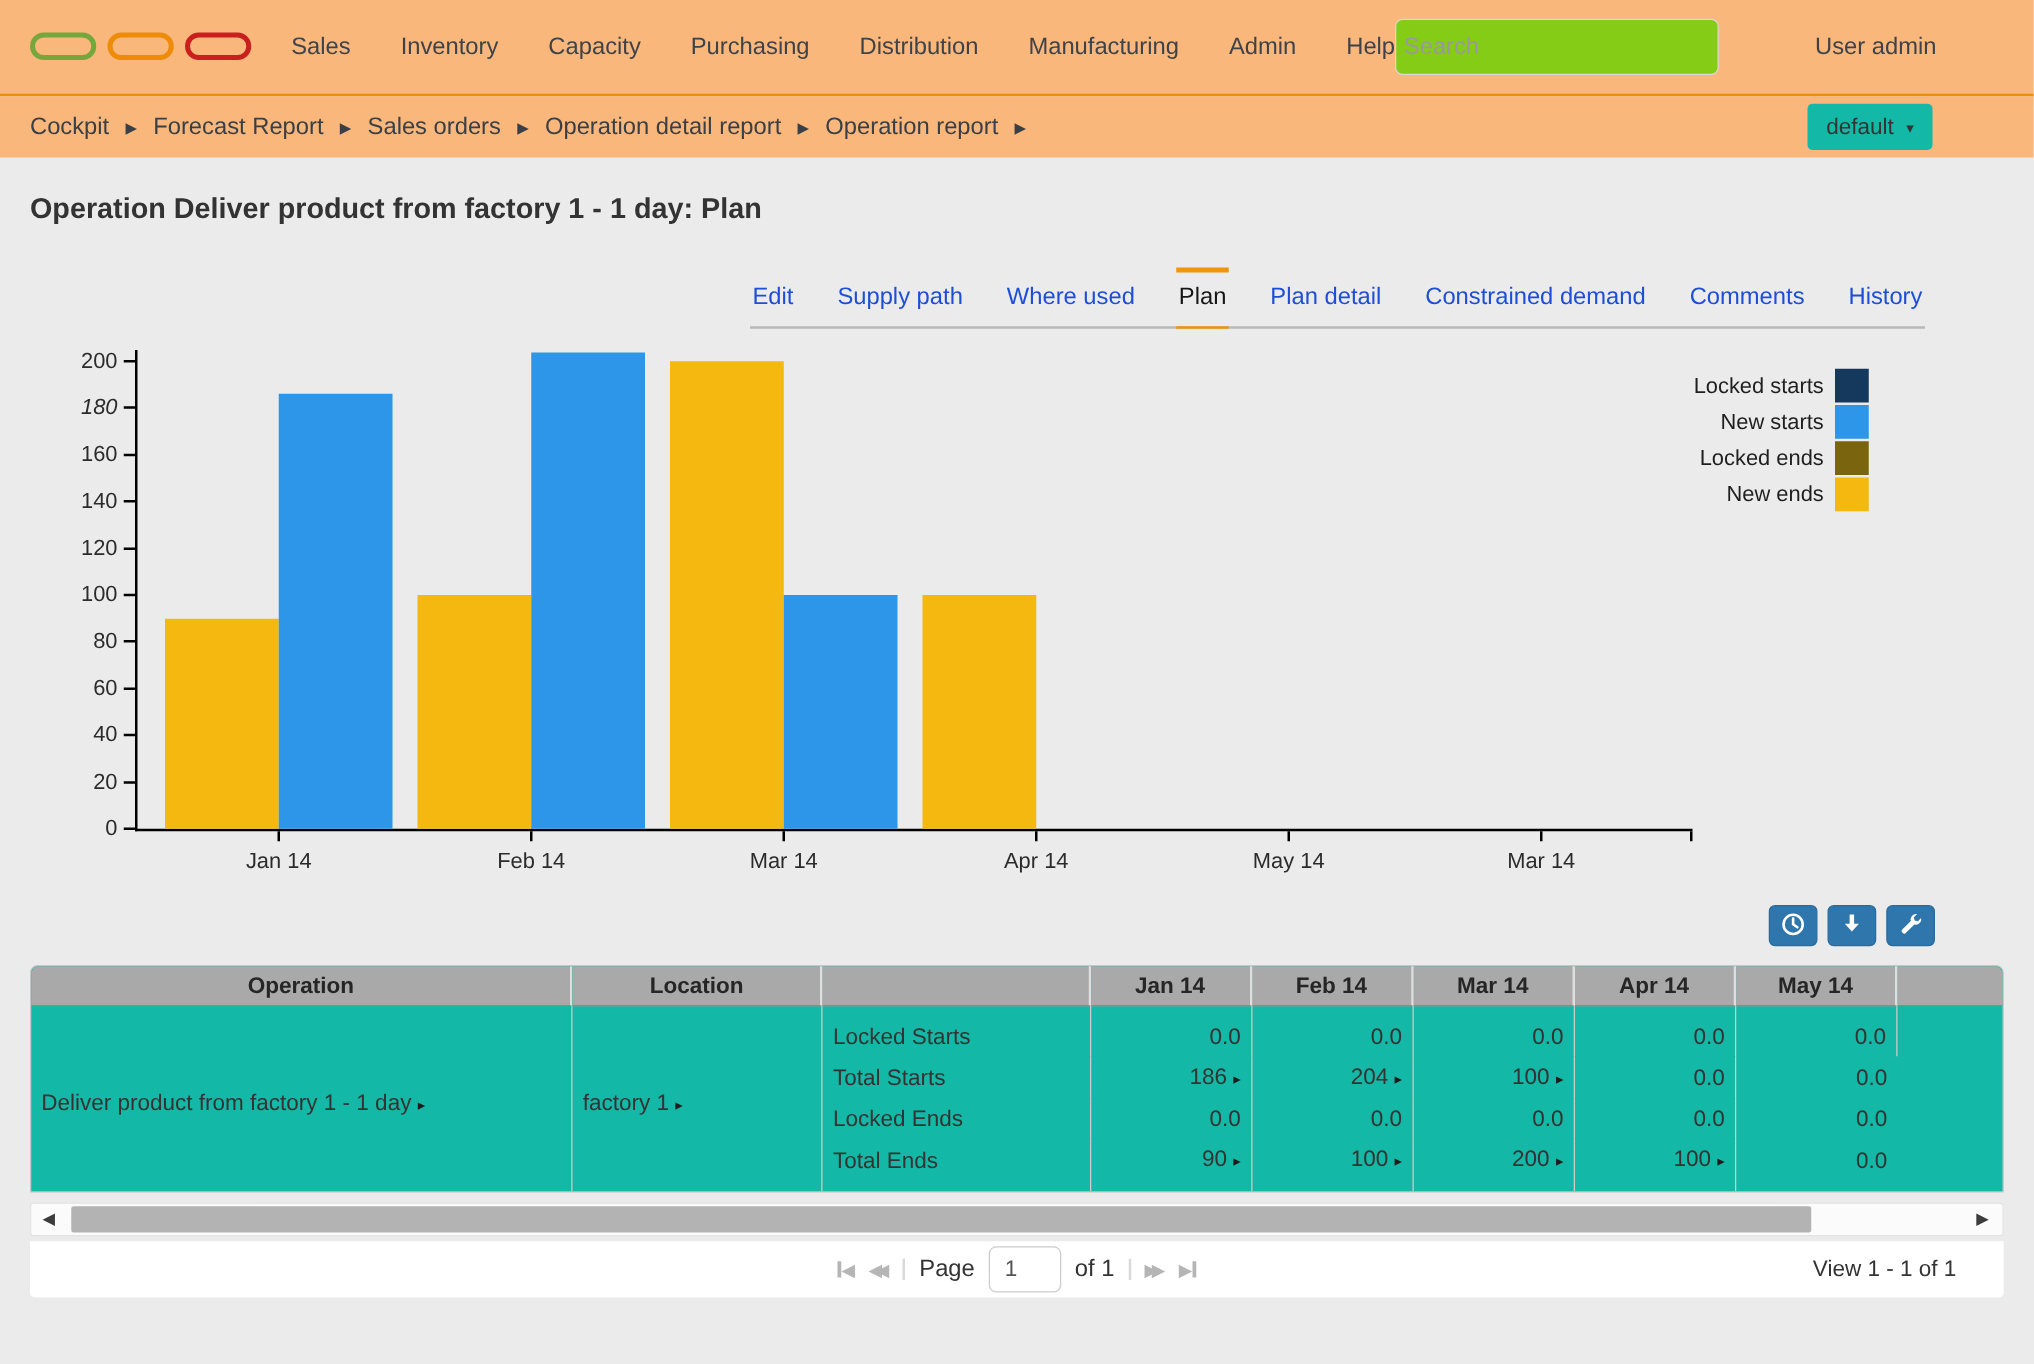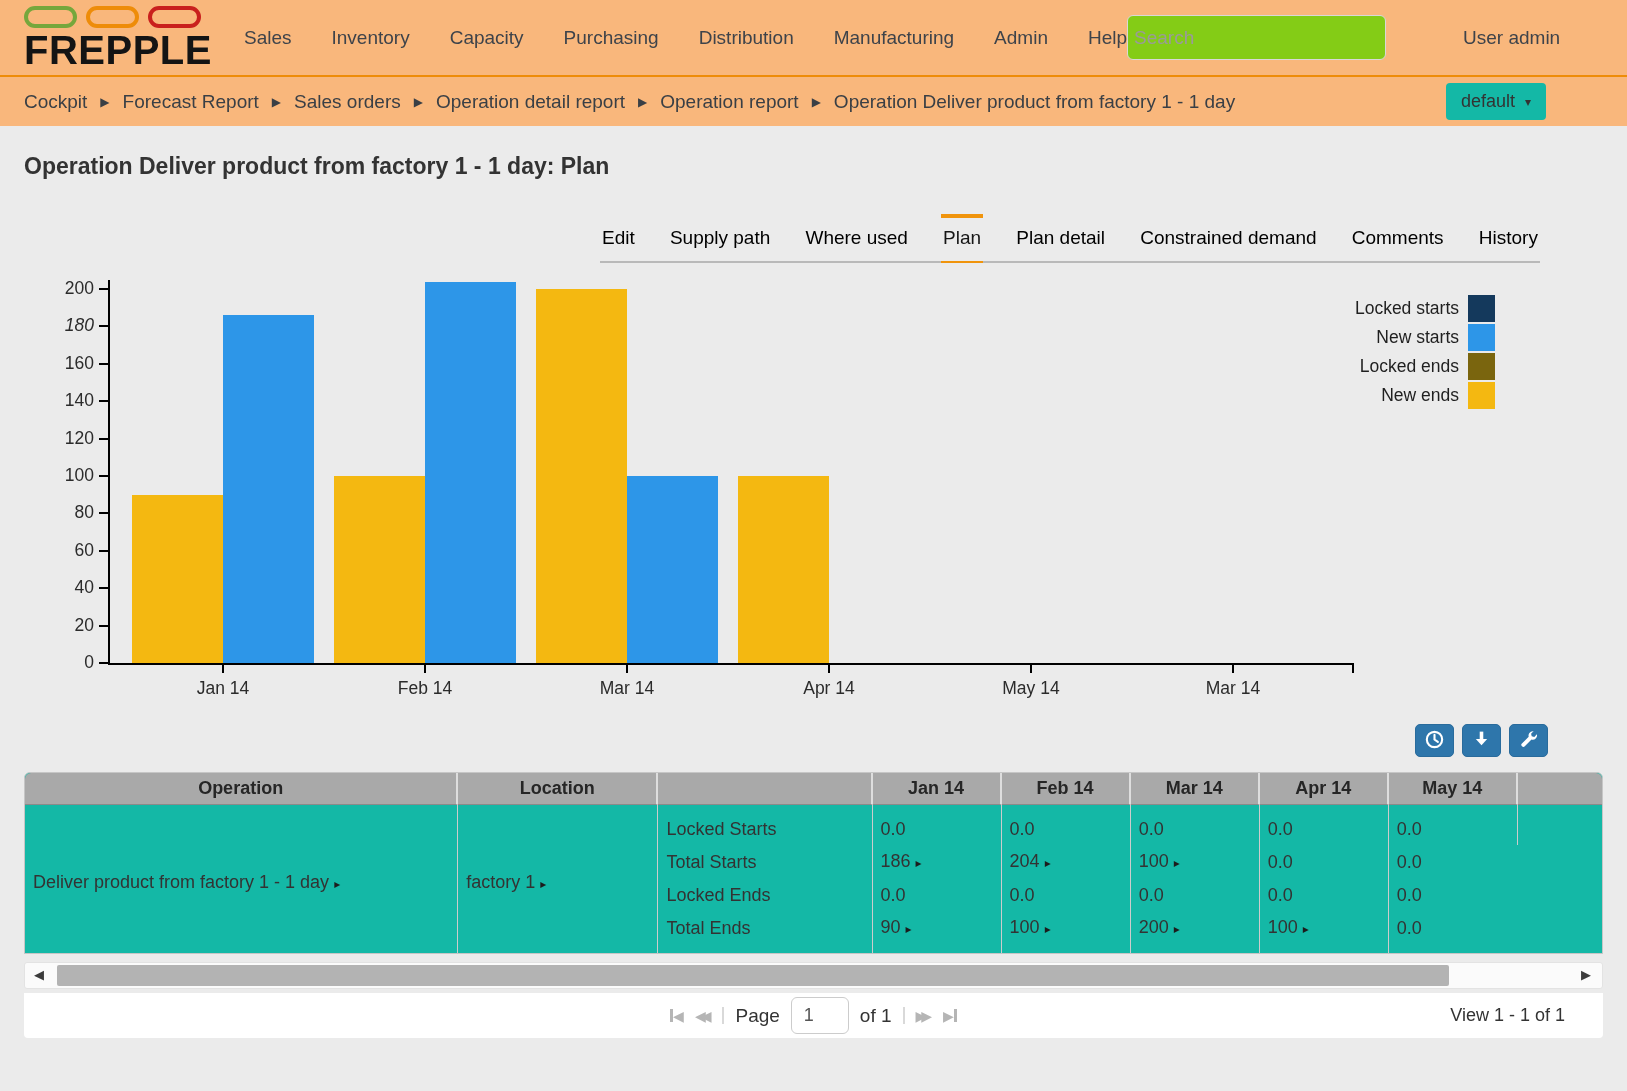--- a/index.html
+++ b/index.html
@@ -29,21 +29,21 @@
   .crumbs{display:flex;align-items:center;gap:13px;font-size:19px;color:#3a3f45;flex:1;white-space:nowrap}
   .crumb{cursor:pointer}
   .crumb-sep{font-size:12px;color:#3a3f45}
   .default-btn{background:#14b8a6;border:none;border-radius:4px;height:37px;padding:0 15px;
     font-size:18px;color:#333;display:flex;align-items:center;gap:10px;cursor:pointer;
     font-family:inherit}
   .caret-down{font-size:12px;color:#333}
   
   .page-title{margin:27px 0 0 24px;font-size:23px;font-weight:700;color:#333}
   .tabs-wrap{margin:34px 87px 0 600px;border-bottom:2px solid #b9b9b9;display:flex;justify-content:space-between}
-  .tab{padding:9px 2px 12px;font-size:19px;color:#000000;border-top:4px solid transparent;
+  .tab{padding:9px 2px 12px;font-size:19px;color:#1d4ed8;border-top:4px solid transparent;
     margin-bottom:-2px;cursor:pointer;white-space:nowrap}
   .tab.active{color:#161616;border-top:4px solid #f0940c;border-bottom:2px solid #f0940c}
   
   .chart-area{position:relative;height:425px;margin-top:12px}
   .axis{position:absolute;background:#000}
   .ytick-mark{position:absolute;width:9px;height:2px;background:#000;left:99px}
   .ytick-label{position:absolute;width:50px;text-align:right;left:44px;font-size:17.5px;color:#2b2b2b}
   .xtick-mark{position:absolute;width:2px;height:8px;background:#000;top:390px}
   .xtick-label{position:absolute;top:403px;width:130px;text-align:center;font-size:17.5px;color:#2b2b2b}
   .bar{position:absolute}
@@ -62,21 +62,21 @@
   col.c0{width:433px}col.c1{width:200px}col.c2{width:214px}
   col.cm{width:129px}col.c8{width:84px}
   th{background:#a9a9a9;font-weight:700;font-size:18px;color:#262626;height:31px;
     border-right:2px solid #dedede;border-bottom:1px solid #8a8a8a;padding:0}
   th:first-child{border-radius:6px 0 0 0}
   th:last-child{border-radius:0 6px 0 0;border-right:none}
   td{font-size:18px;color:#333;border-right:1px solid #ccc;padding:2px 8px;vertical-align:middle;line-height:28px}
   td:last-child{border-right:none}
   tbody tr:first-child td{padding-top:10px}
   tbody tr:last-child td{padding-bottom:10px}
-  td.num{text-align:left}
+  td.num{text-align:right}
   .cellcaret,.drill{font-size:12px;margin-left:5px;color:#1c1c1c}
   
   .hscroll{margin:8px 24px 0;height:27px;background:#fbfbfb;border:1px solid #e3e3e3;
     border-radius:3px;position:relative;box-sizing:border-box}
   .hs-arrow{position:absolute;top:4px;color:#3c3c3c;font-size:13px;cursor:pointer}
   .hs-left{left:9px}.hs-right{right:11px}
   .hs-thumb{position:absolute;left:32px;top:2px;height:21px;width:1392px;background:#b3b3b3;border-radius:2px;cursor:grab}
   
   .pager-bar{margin:4px 24px 0;background:#fff;height:45px;position:relative;
     display:flex;align-items:center;justify-content:center;border-radius:0 0 4px 4px}
@@ -94,21 +94,20 @@
 </head>
 <body>
 
 <div class="navbar">
   <div class="logo">
     <div class="logo-pills">
       <span class="pill green"></span>
       <span class="pill orange"></span>
       <span class="pill red"></span>
     </div>
-    <div class="logo-text">FREPPLE</div>
   </div>
   <div class="nav-menu">
     <span class="nav-item">Sales</span>
     <span class="nav-item">Inventory</span>
     <span class="nav-item">Capacity</span>
     <span class="nav-item">Purchasing</span>
     <span class="nav-item">Distribution</span>
     <span class="nav-item">Manufacturing</span>
     <span class="nav-item">Admin</span>
     <span class="nav-item">Help</span>
@@ -122,21 +121,20 @@
     <span class="crumb">Cockpit</span>
     <span class="crumb-sep">▶</span>
     <span class="crumb">Forecast Report</span>
     <span class="crumb-sep">▶</span>
     <span class="crumb">Sales orders</span>
     <span class="crumb-sep">▶</span>
     <span class="crumb">Operation detail report</span>
     <span class="crumb-sep">▶</span>
     <span class="crumb">Operation report</span>
     <span class="crumb-sep">▶</span>
-    <span class="crumb">Operation Deliver product from factory 1 - 1 day</span>
   </div>
   <button class="default-btn">
     <span>default</span>
     <span class="caret-down">▾</span>
   </button>
 </div>
 
 <div class="page-title">Operation Deliver product from factory 1 - 1 day: Plan</div>
 
 <div class="tabs-wrap">

